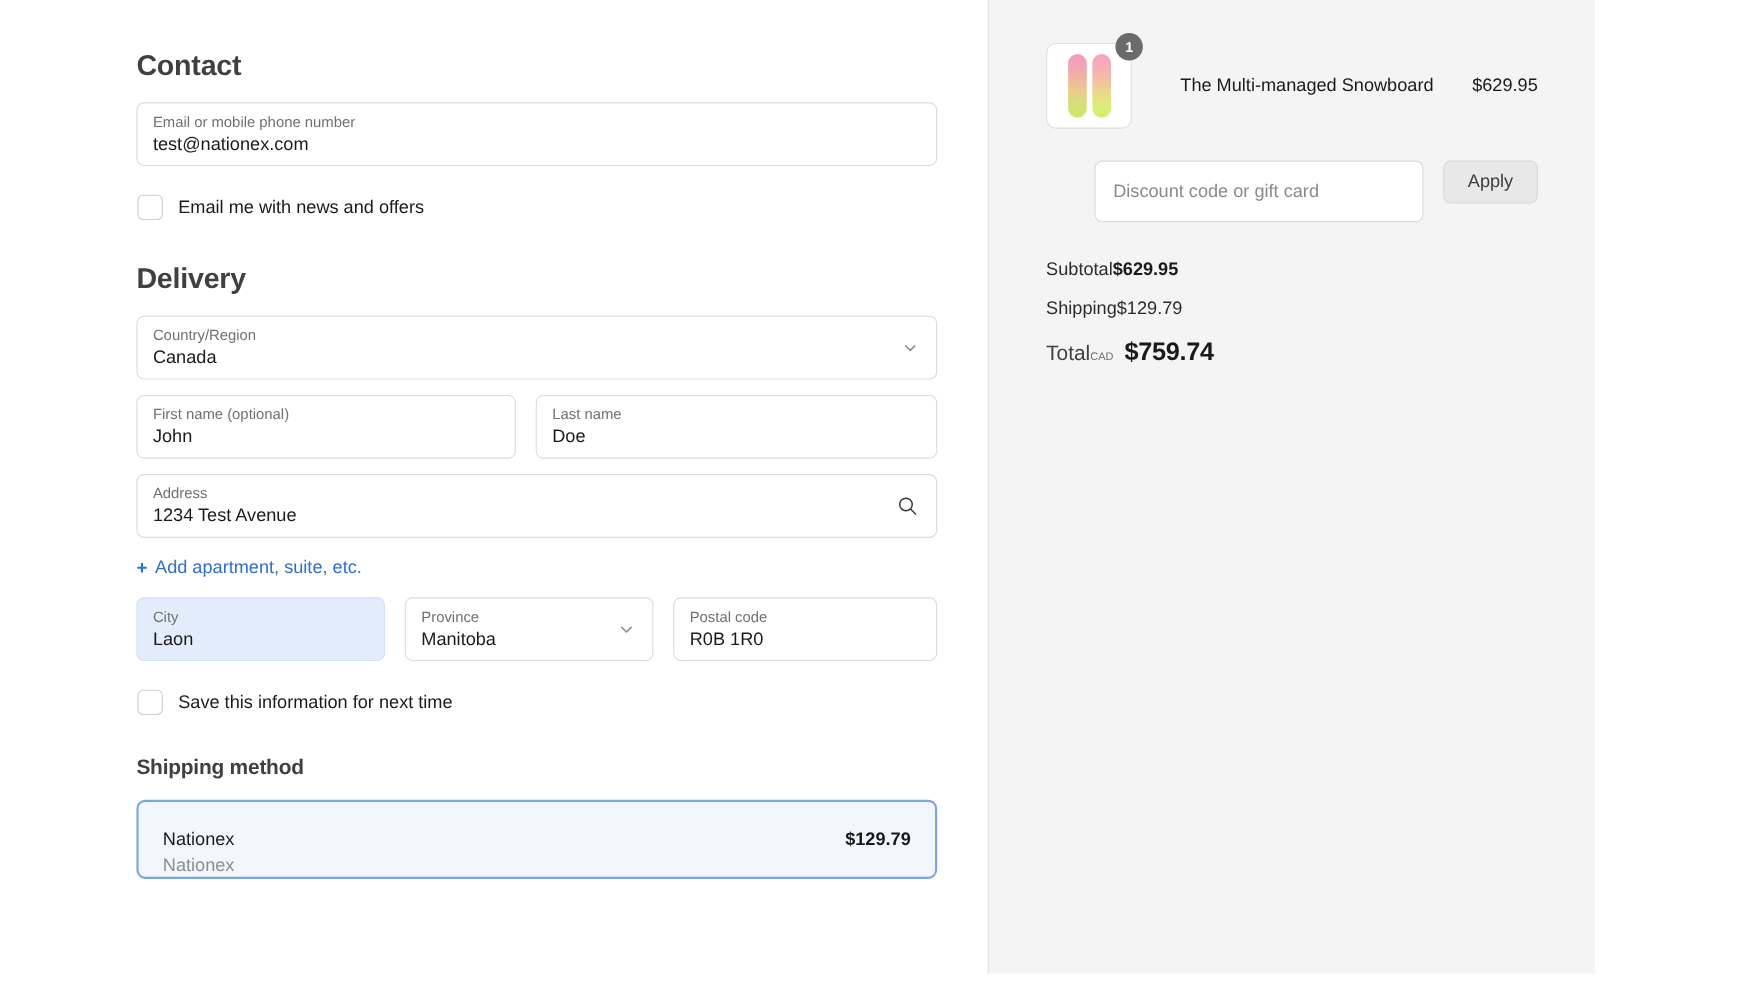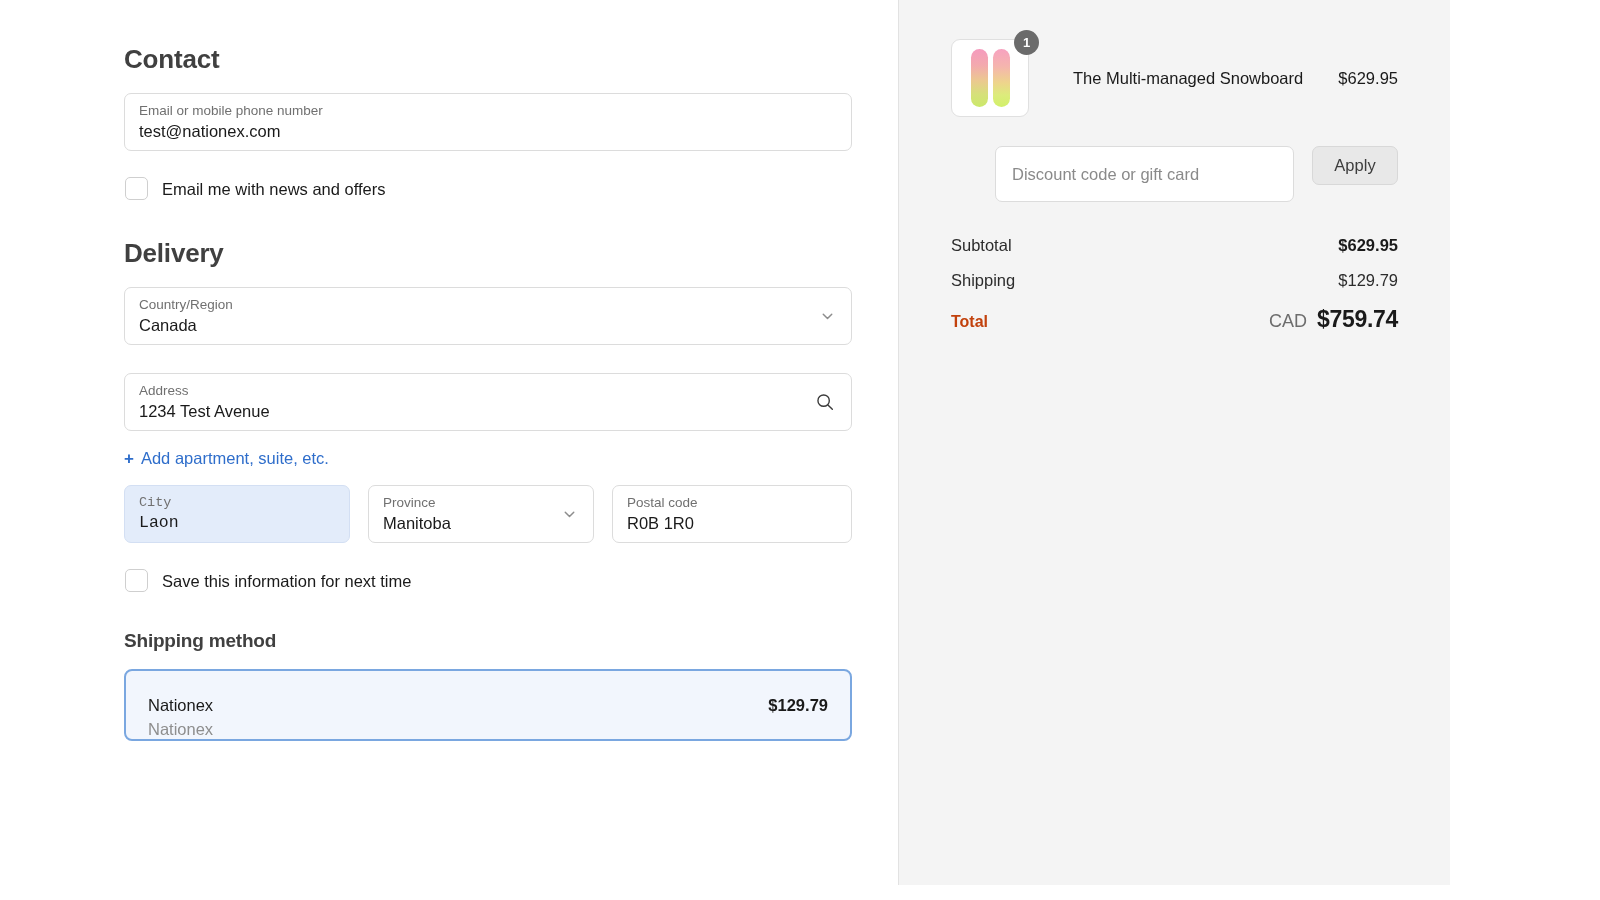--- a/index.html
+++ b/index.html
@@ -72,21 +72,21 @@
     position: absolute;
     right: 15px; top: 50%;
     transform: translateY(-50%);
     display: flex; align-items: center;
   }
 
   .row { display: flex; gap: 18px; }
   .row > .field { flex: 1 1 0; }
   .row.names > .field:nth-child(1) { flex: 0 0 345px; }
   .row.names > .field:nth-child(2) { flex: 1 1 auto; }
-  .row.citystate > .field:nth-child(1) { flex: 0 0 226px; font-family: Liberation Mono, monospace; }
+  .row.citystate > .field:nth-child(1) { flex: 0 0 226px; }
   .row.citystate > .field:nth-child(2) { flex: 0 0 226px; }
   .row.citystate > .field:nth-child(3) { flex: 1 1 auto; }
 
   
   .check-row {
     display: flex;
     align-items: center;
     gap: 14px;
     padding: 4px 0 4px 1px;
   }
@@ -233,30 +233,30 @@
     justify-content: center;
     font-size: 16.5px;
     color: #3d3d3d;
     cursor: pointer;
   }
 
   .totals { margin-top: 34px; }
   .total-row {
     display: flex;
     align-items: baseline;
-    justify-content: space-between;
+    justify-content: flex-start;
     height: 35px;
   }
   .total-row .lbl { font-size: 16.5px; color: #2c2c2c; }
   .total-row .val { font-size: 16.5px; color: #2c2c2c; }
   .total-row.subtotal .val { font-weight: 700; color: #1a1a1a; }
   .total-row.grand { height: 44px; align-items: baseline; }
-  .total-row.grand .lbl { font-size: 16px; font-weight: 700; color: #c2410c; }
+  .total-row.grand .lbl { font-size: 19px; font-weight: 400; color: #404040; }
   .grand-right { display: flex; align-items: baseline; gap: 10px; }
-  .grand-right .cur { font-size: 18px; color: #6d6d6d; }
+  .grand-right .cur { font-size: 10px; color: #6d6d6d; }
   .grand-right .amt { font-size: 23px; font-weight: 700; color: #1a1a1a; letter-spacing: -0.3px; }
 
   svg { display: block; }
 </style>
 </head>
 <body>
 
 <div class="page">
 
   <div class="form-col">
@@ -286,20 +286,30 @@
       <span class="field-value">Canada</span>
       <span class="trailing">
         <svg width="17" height="17" viewBox="0 0 20 20" fill="none" stroke="#8d8d8d" stroke-width="1.7" stroke-linecap="round" stroke-linejoin="round">
             <path d="M5 8 L10 13 L15 8"></path>
           </svg>
       </span>
     </div>
 
     <div class="spacer-sm"></div>
 
+    <div class="row names">
+      <div class="field">
+        <span class="field-label">First name (optional)</span>
+        <span class="field-value">John</span>
+      </div>
+      <div class="field">
+        <span class="field-label">Last name</span>
+        <span class="field-value">Doe</span>
+      </div>
+    </div>
 
     <div class="spacer-sm"></div>
 
     <div class="field">
       <span class="field-label">Address</span>
       <span class="field-value">1234 Test Avenue</span>
       <span class="trailing">
         <svg width="22" height="22" viewBox="0 0 24 24" fill="none" stroke="#3a3a3a" stroke-width="1.5" stroke-linecap="round">
             <circle cx="10.5" cy="10.5" r="6.2"></circle>
             <path d="M15.2 15.2 L20 20"></path>

